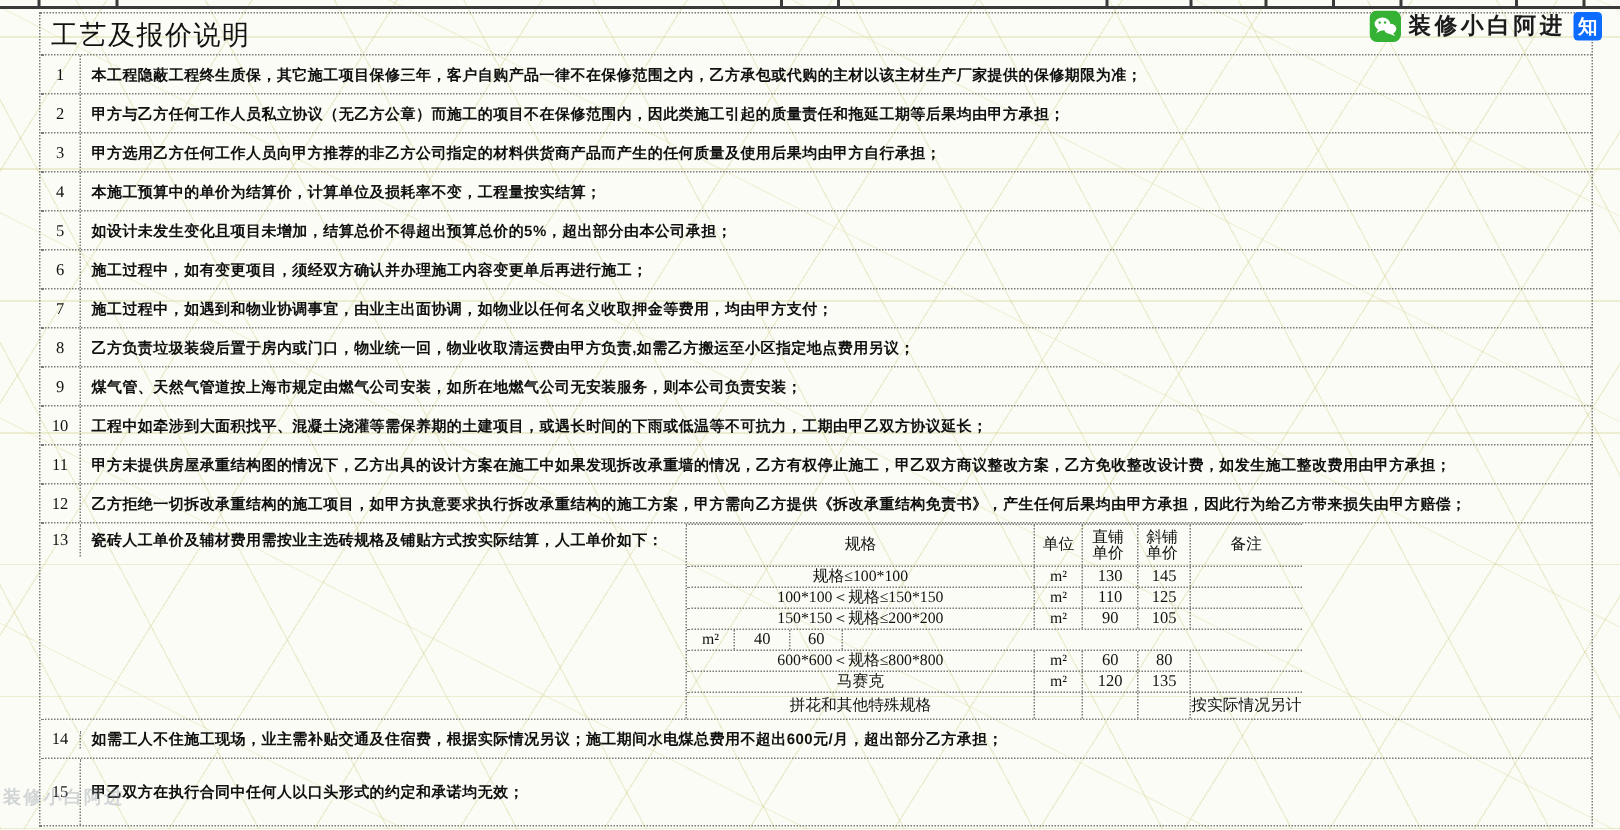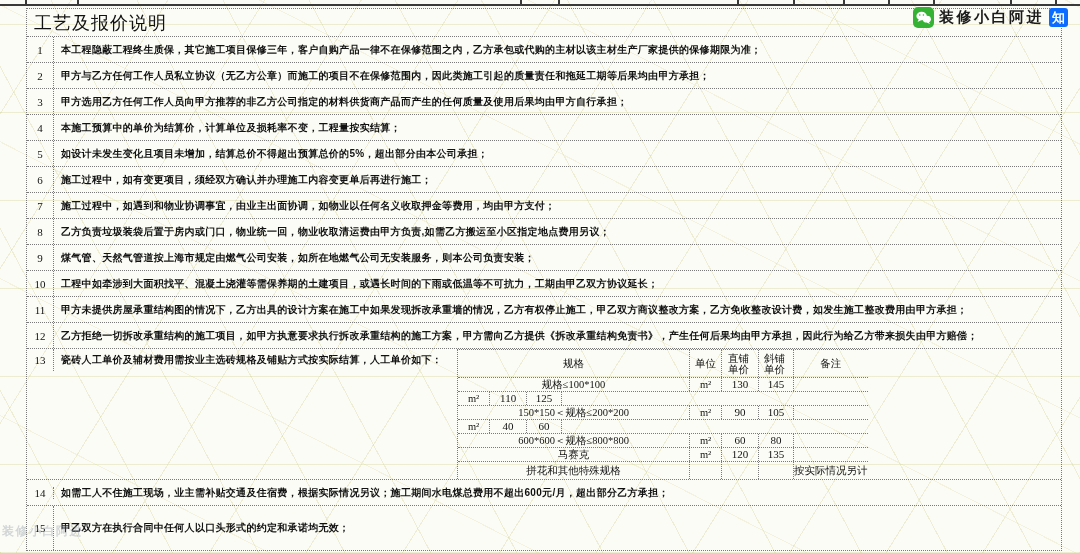--- a/index.html
+++ b/index.html
@@ -187,20 +187,21 @@
         </div>
 
         <div class="irow ibody">
           <div class="icell c-spec">规格≤100*100</div>
           <div class="icell c-unit">m²</div>
           <div class="icell c-str numcell">130</div>
           <div class="icell c-dia numcell">145</div>
           <div class="icell c-rem"></div>
         </div>
         <div class="irow ibody">
+          <div class="icell c-spec">100*100＜规格≤150*150</div>
           <div class="icell c-unit">m²</div>
           <div class="icell c-str numcell">110</div>
           <div class="icell c-dia numcell">125</div>
           <div class="icell c-rem"></div>
         </div>
         <div class="irow ibody">
           <div class="icell c-spec">150*150＜规格≤200*200</div>
           <div class="icell c-unit">m²</div>
           <div class="icell c-str numcell">90</div>
           <div class="icell c-dia numcell">105</div>

